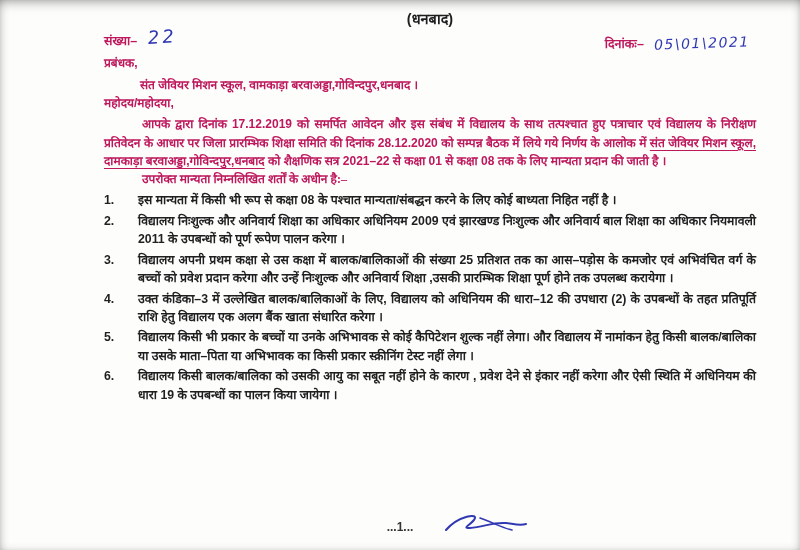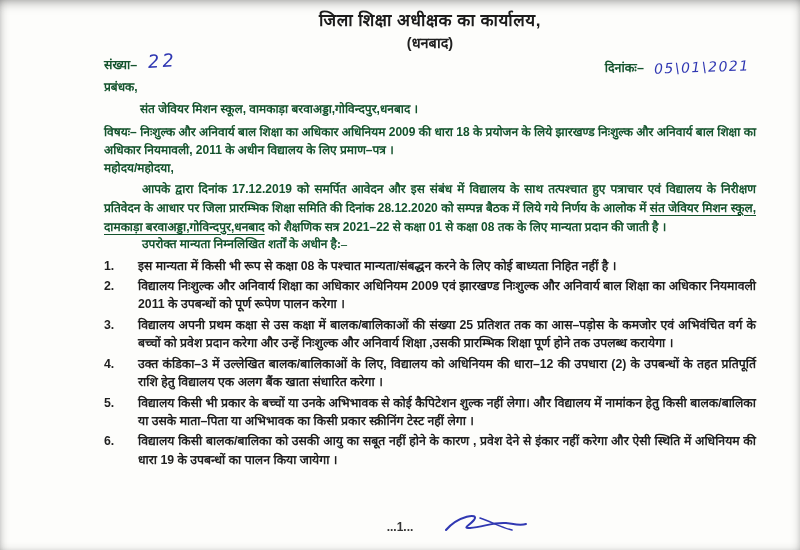--- a/index.html
+++ b/index.html
@@ -14,21 +14,21 @@
     background:#fdfdfb;
     box-sizing:border-box;
     padding:6px 44px 8px 104px;
     box-shadow:
       inset 0 10px 12px -9px rgba(60,60,60,.55),
       inset -8px 0 10px -8px rgba(60,60,60,.30),
       inset 8px 0 10px -8px rgba(60,60,60,.35),
       inset 0 -6px 8px -7px rgba(60,60,60,.25);
     color:#1f1f1f;
   }
-  .doc-text{ font-weight:700; color:#14532d; }
+  .doc-text{ font-weight:700; color:#be185d; }
 
   .hdr{ text-align:center; margin-top:2px; }
   .office-title{
     font-size:17px; font-weight:700; letter-spacing:.5px;
     margin:0; color:#1c1c1c;
   }
   .office-sub{
     font-size:14.5px; font-weight:700; margin:0; margin-top:1px;
   }
 
@@ -87,39 +87,37 @@
   .sig{
     position:absolute; left:440px; bottom:8px;
   }
 </style>
 </head>
 <body>
 
 <div class="page">
 
   <div class="hdr">
-    <p class="office-title">जिला शिक्षा अधीक्षक का कार्यालय,</p>
     <p class="office-sub">(धनबाद)</p>
   </div>
 
   <div class="meta">
     <div>
       <span class="lbl doc-text">संख्या–</span>
       <span class="hand ref-num">22</span>
     </div>
     <div class="date-block">
       <span class="lbl doc-text">दिनांकः–</span>
       <span class="hand date-val">05\01\2021</span>
     </div>
   </div>
 
   <div class="line doc-text addressee">प्रबंधक,</div>
   <div class="line doc-text address">संत जेवियर मिशन स्कूल, वामकाड़ा बरवाअड्डा,गोविन्दपुर,धनबाद ।</div>
 
-  <div class="line doc-text subject">विषयः– निःशुल्क और अनिवार्य बाल शिक्षा का अधिकार अधिनियम 2009 की धारा 18 के प्रयोजन के लिये झारखण्ड निःशुल्क और अनिवार्य बाल शिक्षा का अधिकार नियमावली, 2011 के अधीन विद्यालय के लिए प्रमाण–पत्र ।</div>
 
   <div class="line doc-text salutation">महोदय/महोदया,</div>
 
   <div class="line doc-text body-para"><span>आपके द्वारा दिनांक 17.12.2019 को समर्पित आवेदन और इस संबंध में विद्यालय के साथ तत्पश्चात हुए पत्राचार एवं विद्यालय के निरीक्षण प्रतिवेदन के आधार पर जिला प्रारम्भिक शिक्षा समिति की दिनांक 28.12.2020 को सम्पन्न बैठक में लिये गये निर्णय के आलोक में </span><span class="uline">संत जेवियर मिशन स्कूल, दामकाड़ा बरवाअड्डा,गोविन्दपुर,धनबाद</span><span> को शैक्षणिक सत्र 2021–22 से कक्षा 01 से कक्षा 08 तक के लिए मान्यता प्रदान की जाती है ।</span></div>
 
   <div class="line doc-text cond-intro">उपरोक्त मान्यता निम्नलिखित शर्तों के अधीन है:–</div>
 
   <div class="cond-list">
     <div class="cond">
       <span class="cond-num">1.</span>

